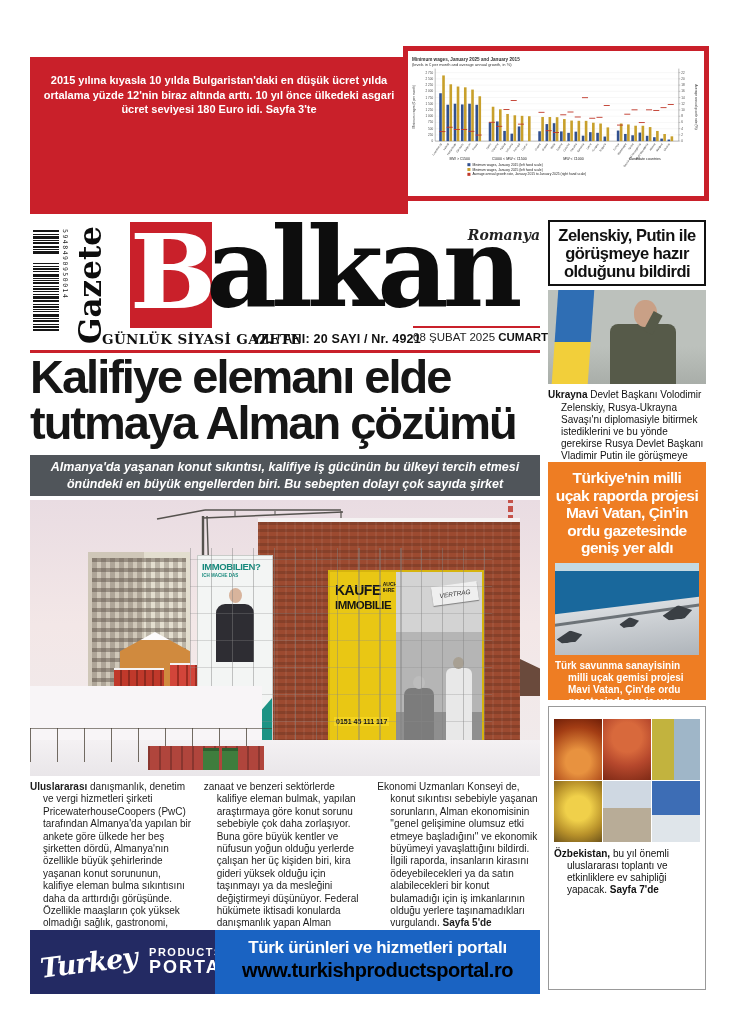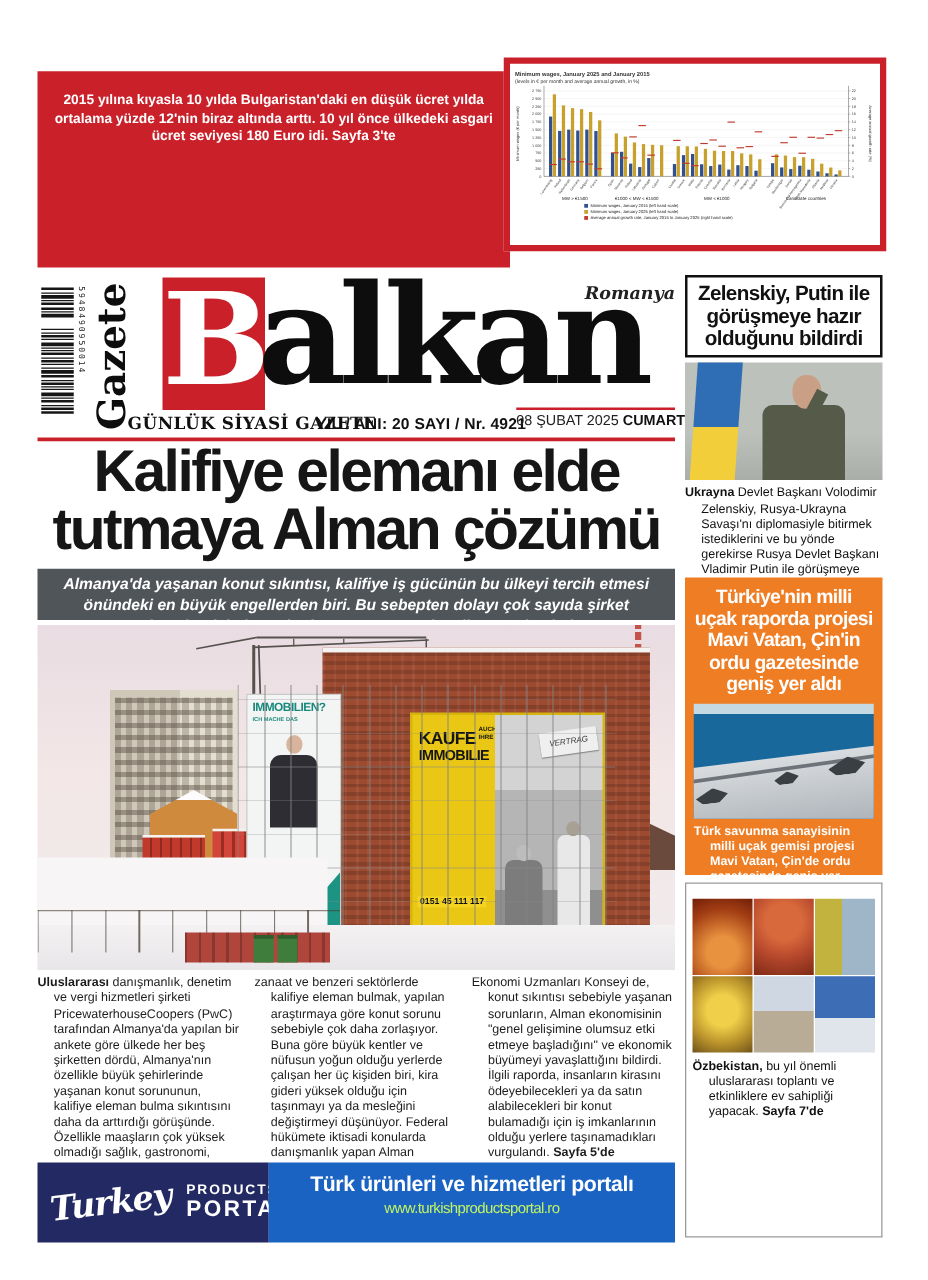--- a/index.html
+++ b/index.html
@@ -31,21 +31,21 @@
   .region { left:420px; top:227px; width:120px; text-align:right; font-family:"DejaVu Serif",serif;
             font-style:italic; font-weight:bold; font-size:14px; color:#222; }
   .tagline { left:102px; top:331px; font-family:"DejaVu Serif",serif; font-weight:bold; font-size:13.5px; letter-spacing:0.4px; }
   .issue { left:253px; top:332px; font-size:12.5px; font-weight:700; letter-spacing:0.2px; }
   .date-box { left:413px; top:326px; width:127px; text-align:center; font-size:11.5px; padding:3px 0 2px;
               border-top:2.5px solid #c9202a; color:#222; white-space:nowrap; }
   .date-box b { font-weight:800; color:#111; }
   .red-rule { left:30px; top:350px; width:510px; height:3px; background:#c9202a; }
 
   
-  .headline { left:30px; top:354px; width:510px; text-align:center; font-weight:800; font-size:47px;
+  .headline { left:30px; top:354px; width:510px; font-weight:800; font-size:47px;
               line-height:0.98; letter-spacing:-2px; color:#161616; }
   .subbar { left:30px; top:455px; width:510px; height:41px; background:#50555a; color:#fff; font-style:italic;
             font-weight:700; font-size:12.5px; line-height:1.35; text-align:center; padding:4px 8px; }
 
   
   .photo { left:30px; top:500px; width:510px; height:276px; overflow:hidden;
            background:linear-gradient(180deg,#e9dce2 0%,#f3e7e7 45%,#f0ebec 100%); }
   .photo > div, .photo > svg { position:absolute; }
   .crane { left:55px; top:2px; width:265px; height:78px; }
   .crane2 { left:478px; top:0; width:5px; height:75px;
@@ -153,21 +153,21 @@
   .banner { left:30px; top:930px; width:510px; height:64px; display:flex; }
   .banner-left { width:185px; background:#232a63; color:#fff; display:flex; align-items:center; padding:0 7px; gap:3px; }
   .turkey-script { font-family:"DejaVu Serif",serif; font-style:italic; font-weight:bold; font-size:27px;
                    transform:rotate(-7deg); letter-spacing:-1px; }
   .divider { width:2px; height:42px; background:#fff; opacity:.85; margin:0 2px 0 4px; }
   .logo-right { line-height:1.05; }
   .products { font-size:11px; letter-spacing:1.5px; font-weight:600; }
   .portal { font-size:18px; letter-spacing:2px; font-weight:600; }
   .banner-right { flex:1; background:#1a63c2; color:#fff; text-align:center; padding-top:8px; }
   .b-line1 { font-size:17px; font-weight:800; letter-spacing:-0.3px; }
-  .b-line2 { font-size:12px; font-weight:400; color:#bef264; letter-spacing:-0.5px; margin-top:1px; }
+  .b-line2 { font-size:20px; font-weight:700; color:#000000; letter-spacing:-0.5px; margin-top:1px; }
 </style>
 </head>
 <body>
 
 <div class="page">
 
   <section class="abs lead-red">
     <div class="red-cols">
       <p><span>2015 yılına kıyasla 10 yılda Bulgaristan'daki en düşük ücret yılda ortalama yüzde 12'nin biraz altında arttı. 10 yıl önce ülkedeki asgari ücret seviyesi 180 Euro idi.</span> <b>Sayfa 3'te</b></p>
     </div>

